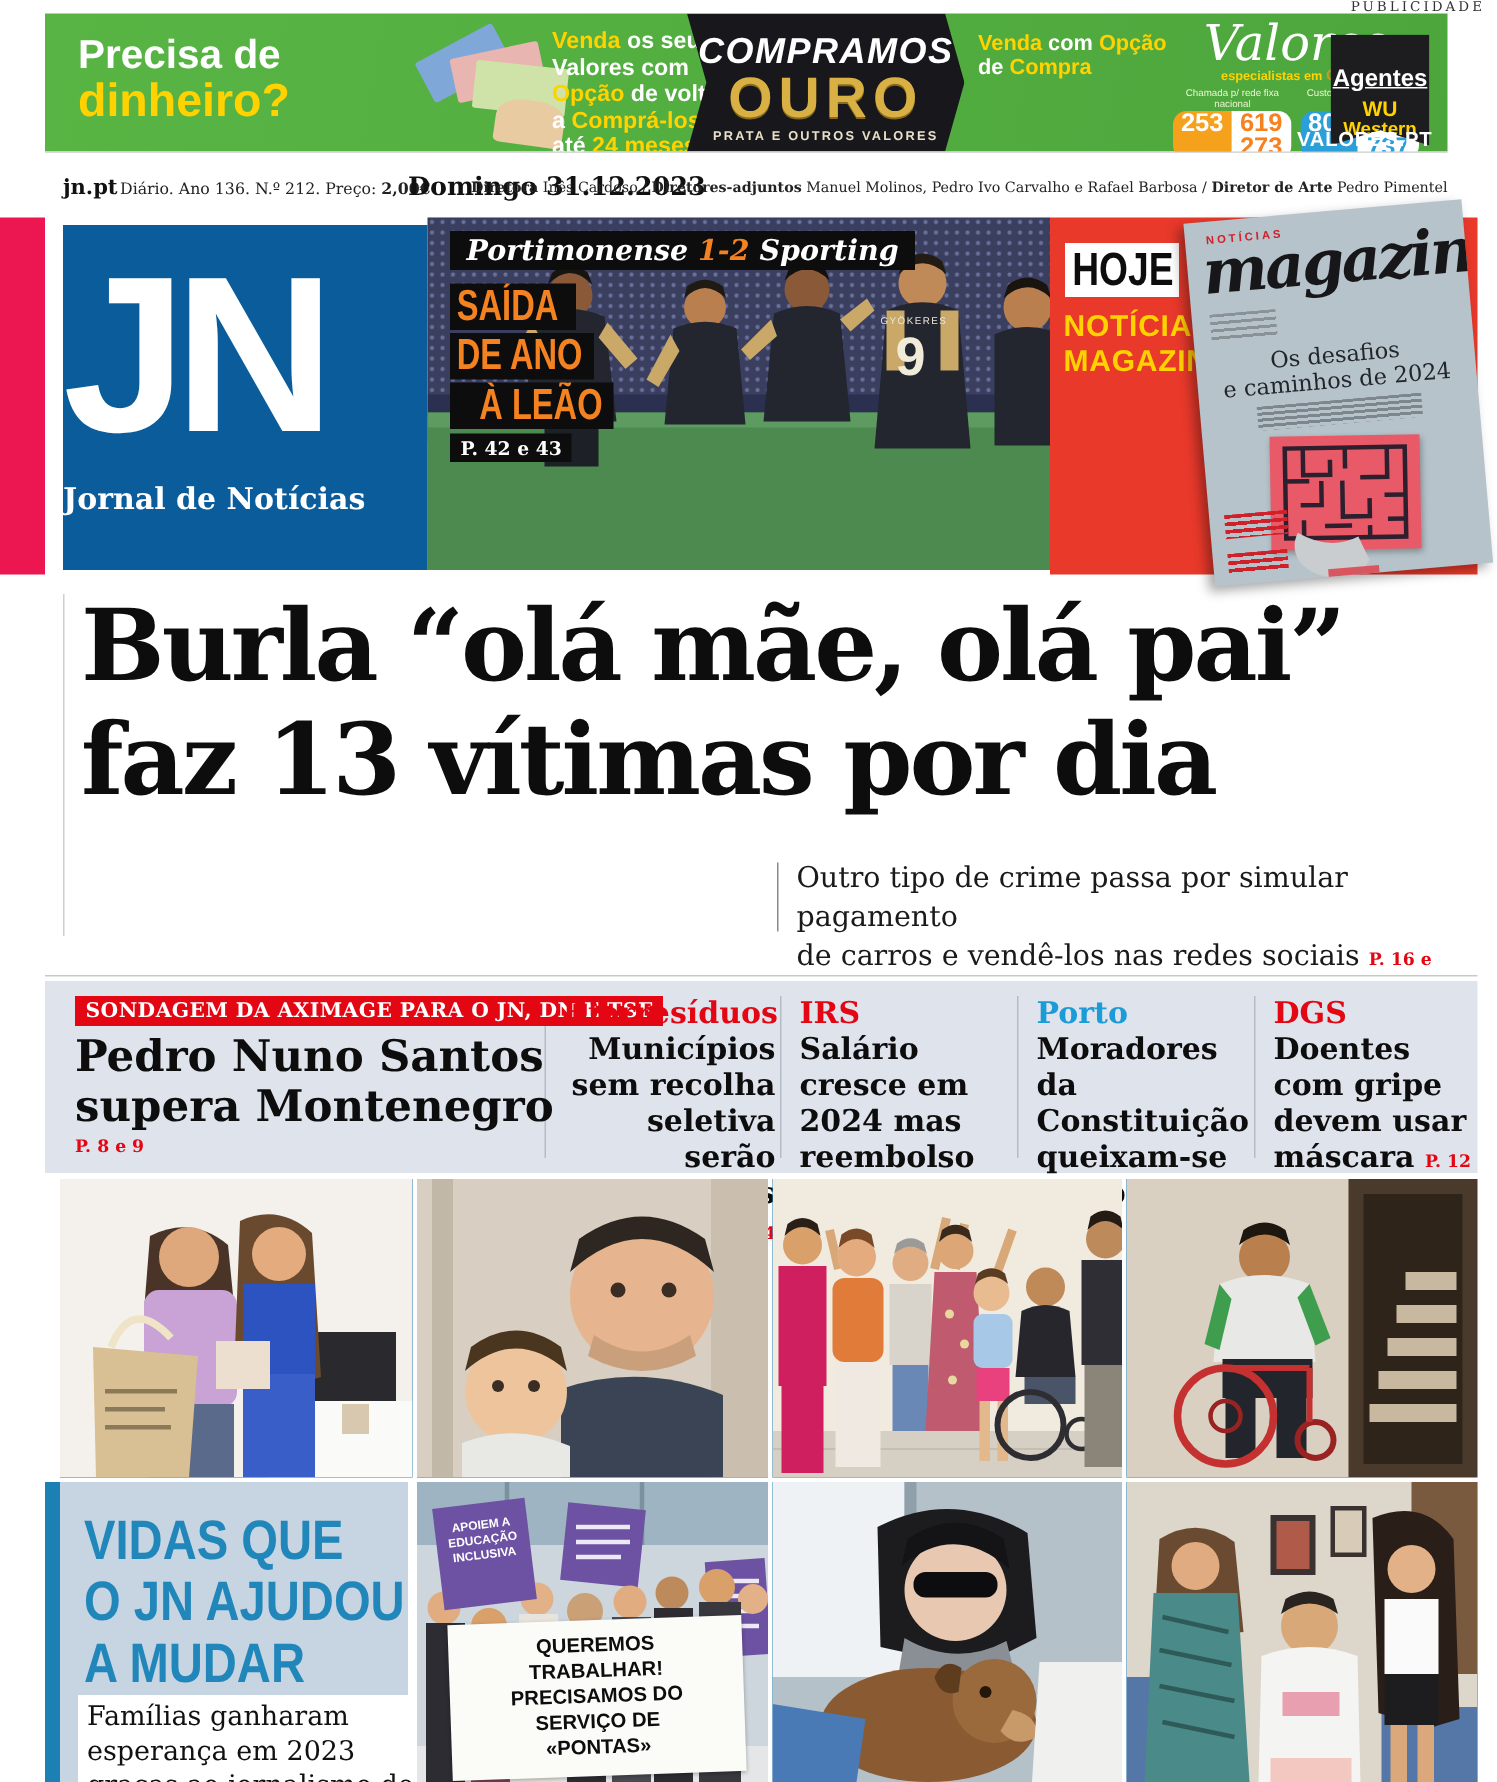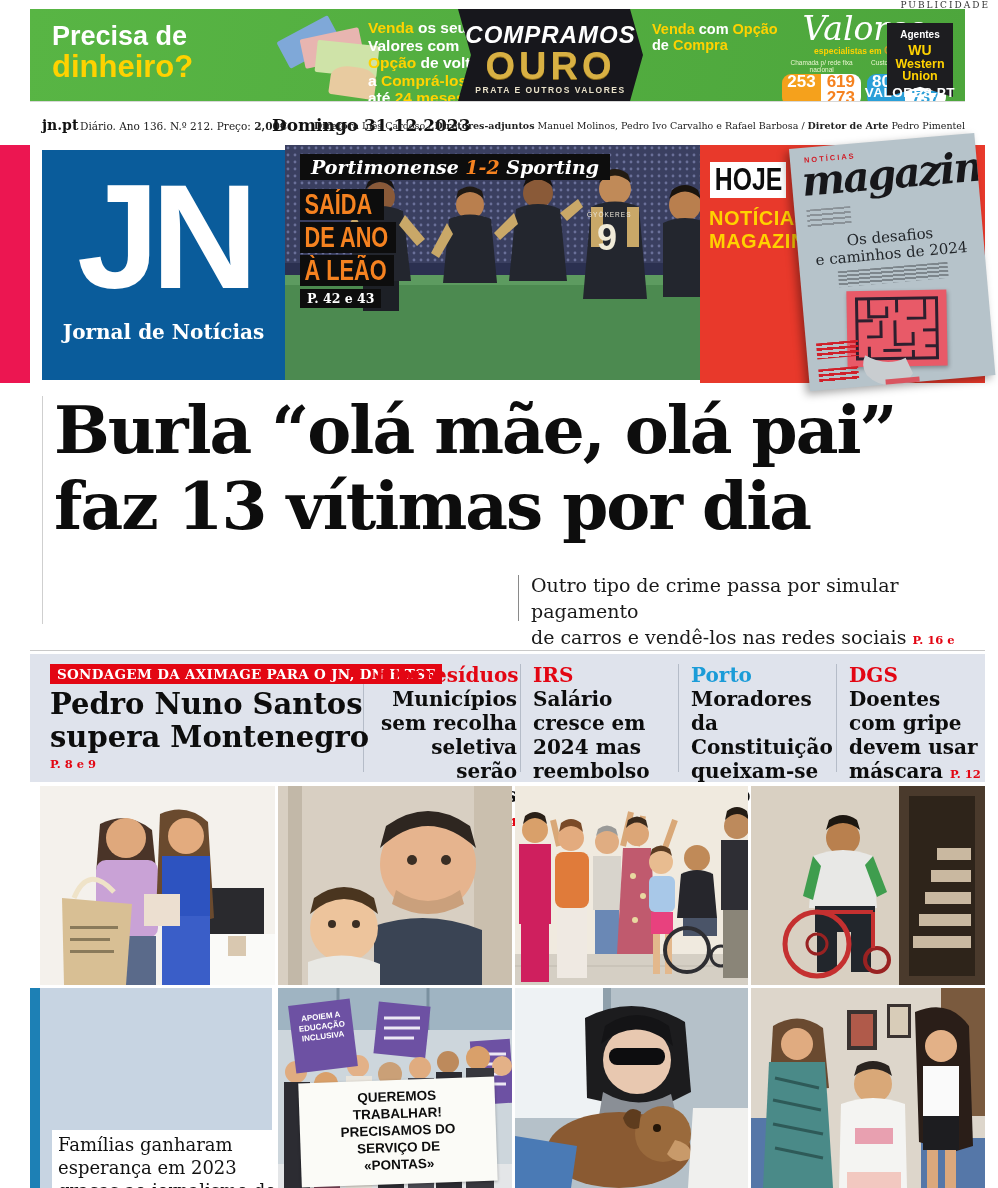--- a/index.html
+++ b/index.html
@@ -35,36 +35,36 @@
   #valores-name{color:#fff;font-size:33px;font-style:italic;font-family:"DejaVu Serif",serif;line-height:32px;}
   #valores-sub{font-size:8.5px;color:#ffd200;font-weight:bold;}
   #valores-sub b{color:#c89a28;font-size:10px;}
   .ph-note{font-size:6.5px;color:#eaf6d0;line-height:7px;margin-top:3px;}
   .pill{display:inline-flex;border-radius:9px;overflow:hidden;font-size:17px;font-weight:bold;line-height:16px;margin-top:1px;}
   .pill .a{padding:0 5px;color:#fff;}
   .pill .b{padding:0 6px;background:#fff;}
   #wu-ribbon{right:12px;top:14px;width:66px;height:74px;background:#1d1d20;
              clip-path:polygon(0 0,100% 0,100% 100%,50% 86%,0 100%);
              text-align:center;font-family:"Liberation Sans",sans-serif;}
-  #wu-ribbon .ag{color:#fff;font-size:10px;font-weight:bold;margin-top:6px;}
+  #wu-ribbon .ag{color:#fff;font-size:16px;font-weight:bold;margin-top:21px;text-decoration:underline;}
   #wu-ribbon .wu{color:#ffd200;font-size:14px;font-weight:bold;margin-top:2px;}
   #wu-ribbon .wn{color:#ffd200;font-size:12.5px;font-weight:bold;line-height:12px;}
   #valores-pt{right:10px;top:76px;color:#fff;font-weight:bold;font-size:13.5px;font-family:"Liberation Sans",sans-serif;letter-spacing:.5px;}
 
   
   #masthead{top:112px;left:42px;width:923px;height:26px;}
   #mh-site{left:0;top:5px;font-size:14px;font-weight:bold;}
   #mh-info{left:38px;top:8px;font-size:10.5px;color:#222;}
   #mh-date{left:230px;top:3px;font-size:17px;font-weight:bold;}
   #mh-dir{right:0;top:8px;font-size:9.5px;color:#222;white-space:nowrap;}
   #mh-dir b{font-weight:bold;}
 
   
   #pink-stripe{left:0;top:145px;width:30px;height:238px;background:#ec1651;}
-  #jn-logo{left:42px;top:150px;width:243px;height:230px;background:#0a5c9b;text-align:center;}
+  #jn-logo{left:42px;top:150px;width:243px;height:230px;background:#0a5c9b;text-align:left;}
   #jn-initials{color:#fff;font-family:"Liberation Sans",sans-serif;font-weight:bold;font-size:148px;letter-spacing:-8px;line-height:150px;margin-top:12px;}
   #jn-name{color:#fff;font-size:20px;font-weight:bold;margin-top:8px;}
 
   #sports-photo{left:285px;top:145px;width:415px;height:235px;overflow:hidden;}
   #match-bar{left:15px;top:9px;background:#0d0d0d;color:#fff;font-style:italic;font-weight:bold;font-size:19px;padding:2px 11px;}
   #match-bar .score{color:#f58220;}
   .stackbox{display:block;background:#0d0d0d;margin-bottom:2px;overflow:hidden;height:31px;}
   .stackbox .in{display:inline-block;color:#f58220;font-family:"Liberation Sans",sans-serif;font-weight:bold;font-size:29px;line-height:31px;padding:0 6px;transform:scaleX(.75);transform-origin:left center;white-space:nowrap;}
   #sports-stack{left:15px;top:44px;}
   #sports-ref{display:inline-block;background:#0d0d0d;color:#fff;font-weight:bold;font-size:12.5px;padding:2px 7px;}
@@ -242,21 +242,21 @@
           <rect x="342" y="62" width="12" height="40" fill="#c9a868"></rect>
         <circle cx="400" cy="60" r="16" fill="#b97f4e"></circle>
           <path d="M384 54 q16 -15 32 0 l-3 -9 q-13 -10 -26 0 z" fill="#1a140e"></path>
         <path d="M378 78 q22 -10 44 0 l-2 74 h-42 z" fill="#23262e"></path>
       </g>
     </svg>
     <div id="match-bar" class="abs"><span>Portimonense </span><span class="score">1-2</span><span> Sporting</span></div>
     <div id="sports-stack" class="abs">
       <div class="stackbox" style="width:84px;"><span class="in">SAÍDA</span></div>
       <div class="stackbox" style="width:96px;"><span class="in">DE ANO</span></div>
-      <div class="stackbox" style="width:94px;"><span class="in">À LEÃO</span></div>
+      <div class="stackbox" style="width:94px;padding-left:15px;"><span class="in">À LEÃO</span></div>
       <div id="sports-ref">P. 42 e 43</div>
     </div>
     <div id="jersey-name" class="abs">GYÖKERES</div>
     <div id="jersey-num" class="abs">9</div>
   </div>
 
   <div id="hoje-panel" class="abs">
     <div id="hoje-box" class="abs"><span class="in">HOJE</span></div>
     <div id="hoje-lines" class="abs">
       <div>NOTÍCIAS</div>
@@ -451,20 +451,25 @@
 
       <circle cx="66" cy="158" r="32" fill="none" stroke="#c53030" stroke-width="5"></circle>
       <circle cx="66" cy="158" r="10" fill="none" stroke="#992222" stroke-width="3"></circle>
       <circle cx="126" cy="174" r="12" fill="none" stroke="#992222" stroke-width="4"></circle>
       <path d="M66 126 h56 M122 126 v36" stroke="#c53030" stroke-width="4" fill="none"></path>
     </svg>
   </div>
 
   <div id="vidas" class="abs">
     <div id="vidas-bar" class="abs"></div>
+    <div id="vidas-head" class="abs">
+      <div>VIDAS QUE</div>
+        <div>O JN AJUDOU</div>
+        <div>A MUDAR</div>
+    </div>
     <div id="vidas-sub" class="abs">
       <span>Famílias ganharam esperança em 2023 graças ao jornalismo de proximidade </span>
     </div>
   </div>
 
   <div class="photo" style="left:278px;top:988px;width:234px;height:200px;">
     <svg width="234" height="200" viewBox="0 0 234 200" preserveAspectRatio="none">
       <rect width="234" height="200" fill="#cdd6dc"></rect>
       <rect width="234" height="42" fill="#9fb4c2"></rect>
       <line x1="60" y1="0" x2="60" y2="42" stroke="#7a91a0" stroke-width="3"></line>

